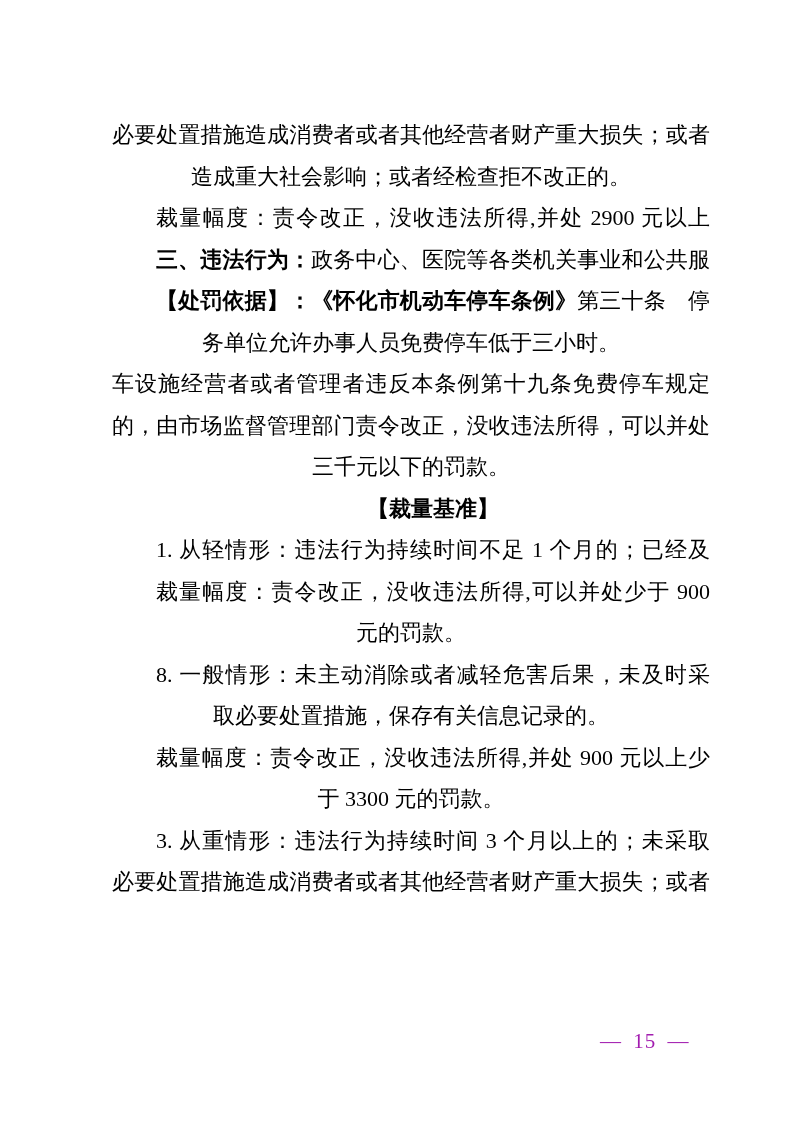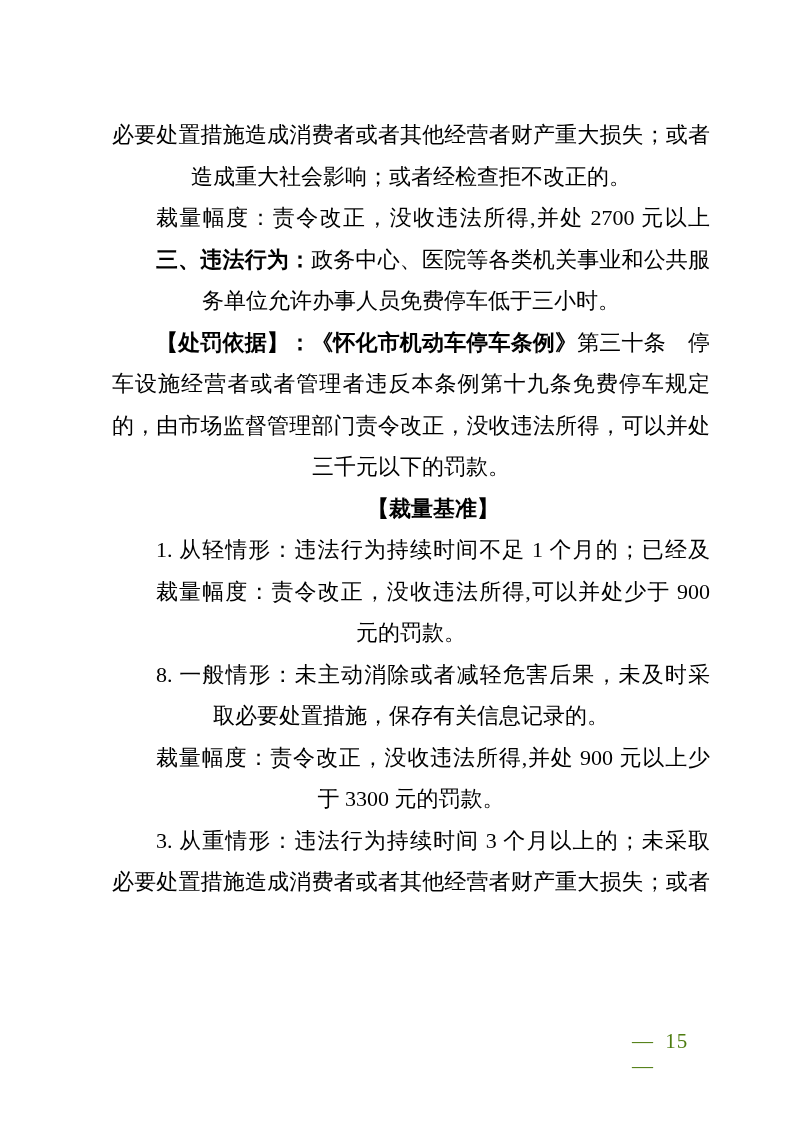--- a/index.html
+++ b/index.html
@@ -27,39 +27,39 @@
   .line.fill {
     white-space: normal;
     text-align: justify;
     text-align-last: justify;
     text-justify: inter-character;
   }
   .line.ind { text-indent: 44px; }
   .seg.b { font-weight: bold; }
   .footer {
     position: absolute;
-    left: 632px;
+    left: 600px;
     top: 1029px;
     font-size: 21px;
     letter-spacing: 1px;
     word-spacing: 5px;
-    color: #4d7c0f;
+    color: #a21caf;
   }
 </style>
 </head>
 <body>
 
 <div class="page">
   <div class="doc-body">
       <div class="line fill"><span class="seg">必要处置措施造成消费者或者其他经营者财产重大损失；或者</span></div>
       <div class="line"><span class="seg">造成重大社会影响；或者经检查拒不改正的。</span></div>
-      <div class="line ind fill"><span class="seg">裁量幅度：责令改正，没收违法所得,并处 2700 元以上</span></div>
+      <div class="line ind fill"><span class="seg">裁量幅度：责令改正，没收违法所得,并处 2900 元以上</span></div>
       <div class="line ind fill"><span class="seg b">三、违法行为：</span><span class="seg">政务中心、医院等各类机关事业和公共服</span></div>
+      <div class="line ind fill"><span class="seg b">【处罚依据】：《怀化市机动车停车条例》</span><span class="seg">第三十条　停</span></div>
       <div class="line"><span class="seg">务单位允许办事人员免费停车低于三小时。</span></div>
-      <div class="line ind fill"><span class="seg b">【处罚依据】：《怀化市机动车停车条例》</span><span class="seg">第三十条　停</span></div>
       <div class="line fill"><span class="seg">车设施经营者或者管理者违反本条例第十九条免费停车规定</span></div>
       <div class="line fill"><span class="seg">的，由市场监督管理部门责令改正，没收违法所得，可以并处</span></div>
       <div class="line"><span class="seg">三千元以下的罚款。</span></div>
       <div class="line ind"><span class="seg b">【裁量基准】</span></div>
       <div class="line ind fill"><span class="seg">1. 从轻情形：违法行为持续时间不足 1 个月的；已经及</span></div>
       <div class="line ind fill"><span class="seg">裁量幅度：责令改正，没收违法所得,可以并处少于 900</span></div>
       <div class="line"><span class="seg">元的罚款。</span></div>
       <div class="line ind fill"><span class="seg">8. 一般情形：未主动消除或者减轻危害后果，未及时采</span></div>
       <div class="line"><span class="seg">取必要处置措施，保存有关信息记录的。</span></div>
       <div class="line ind fill"><span class="seg">裁量幅度：责令改正，没收违法所得,并处 900 元以上少</span></div>

